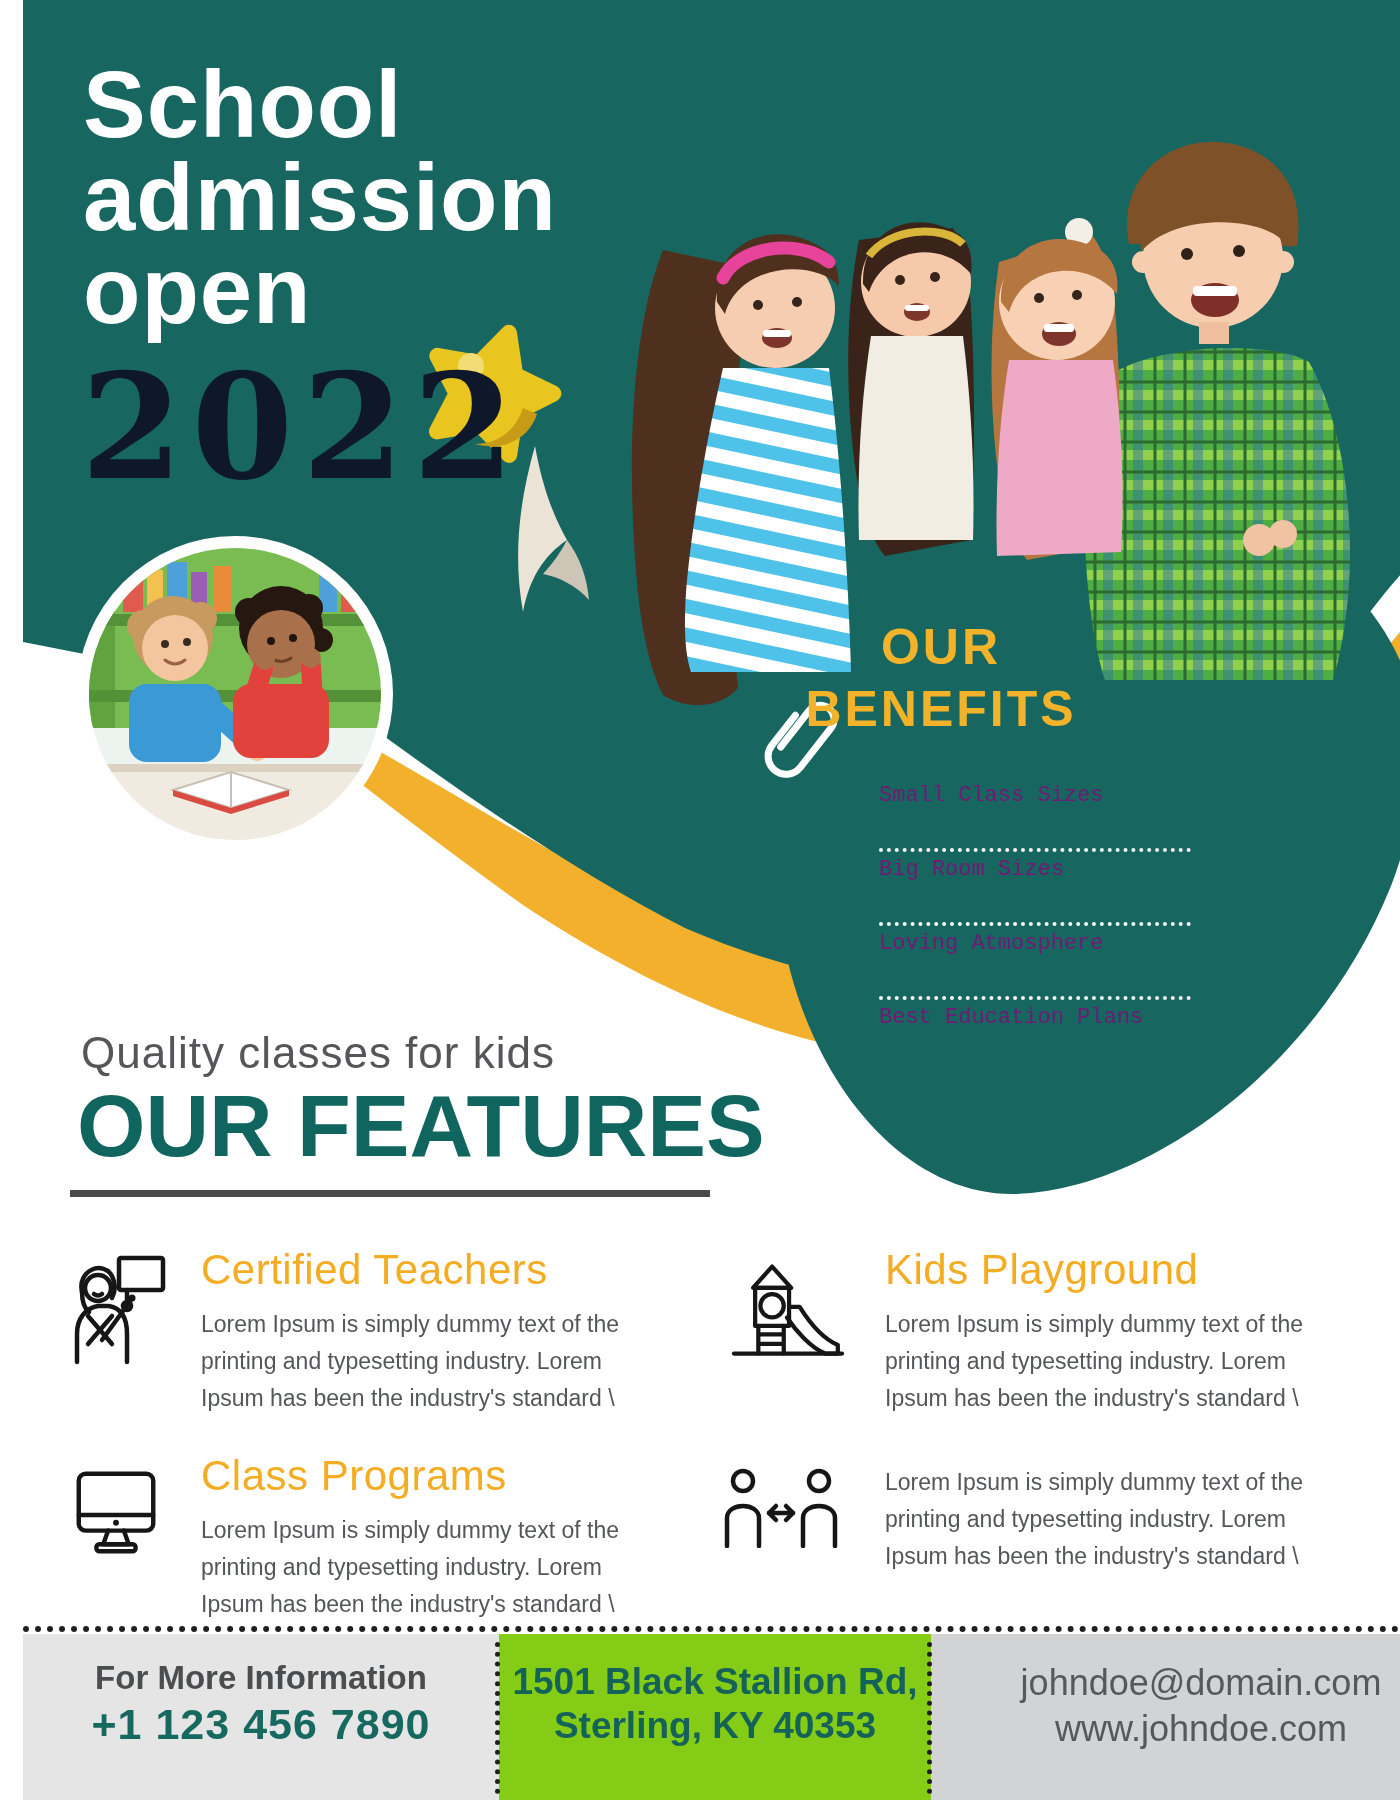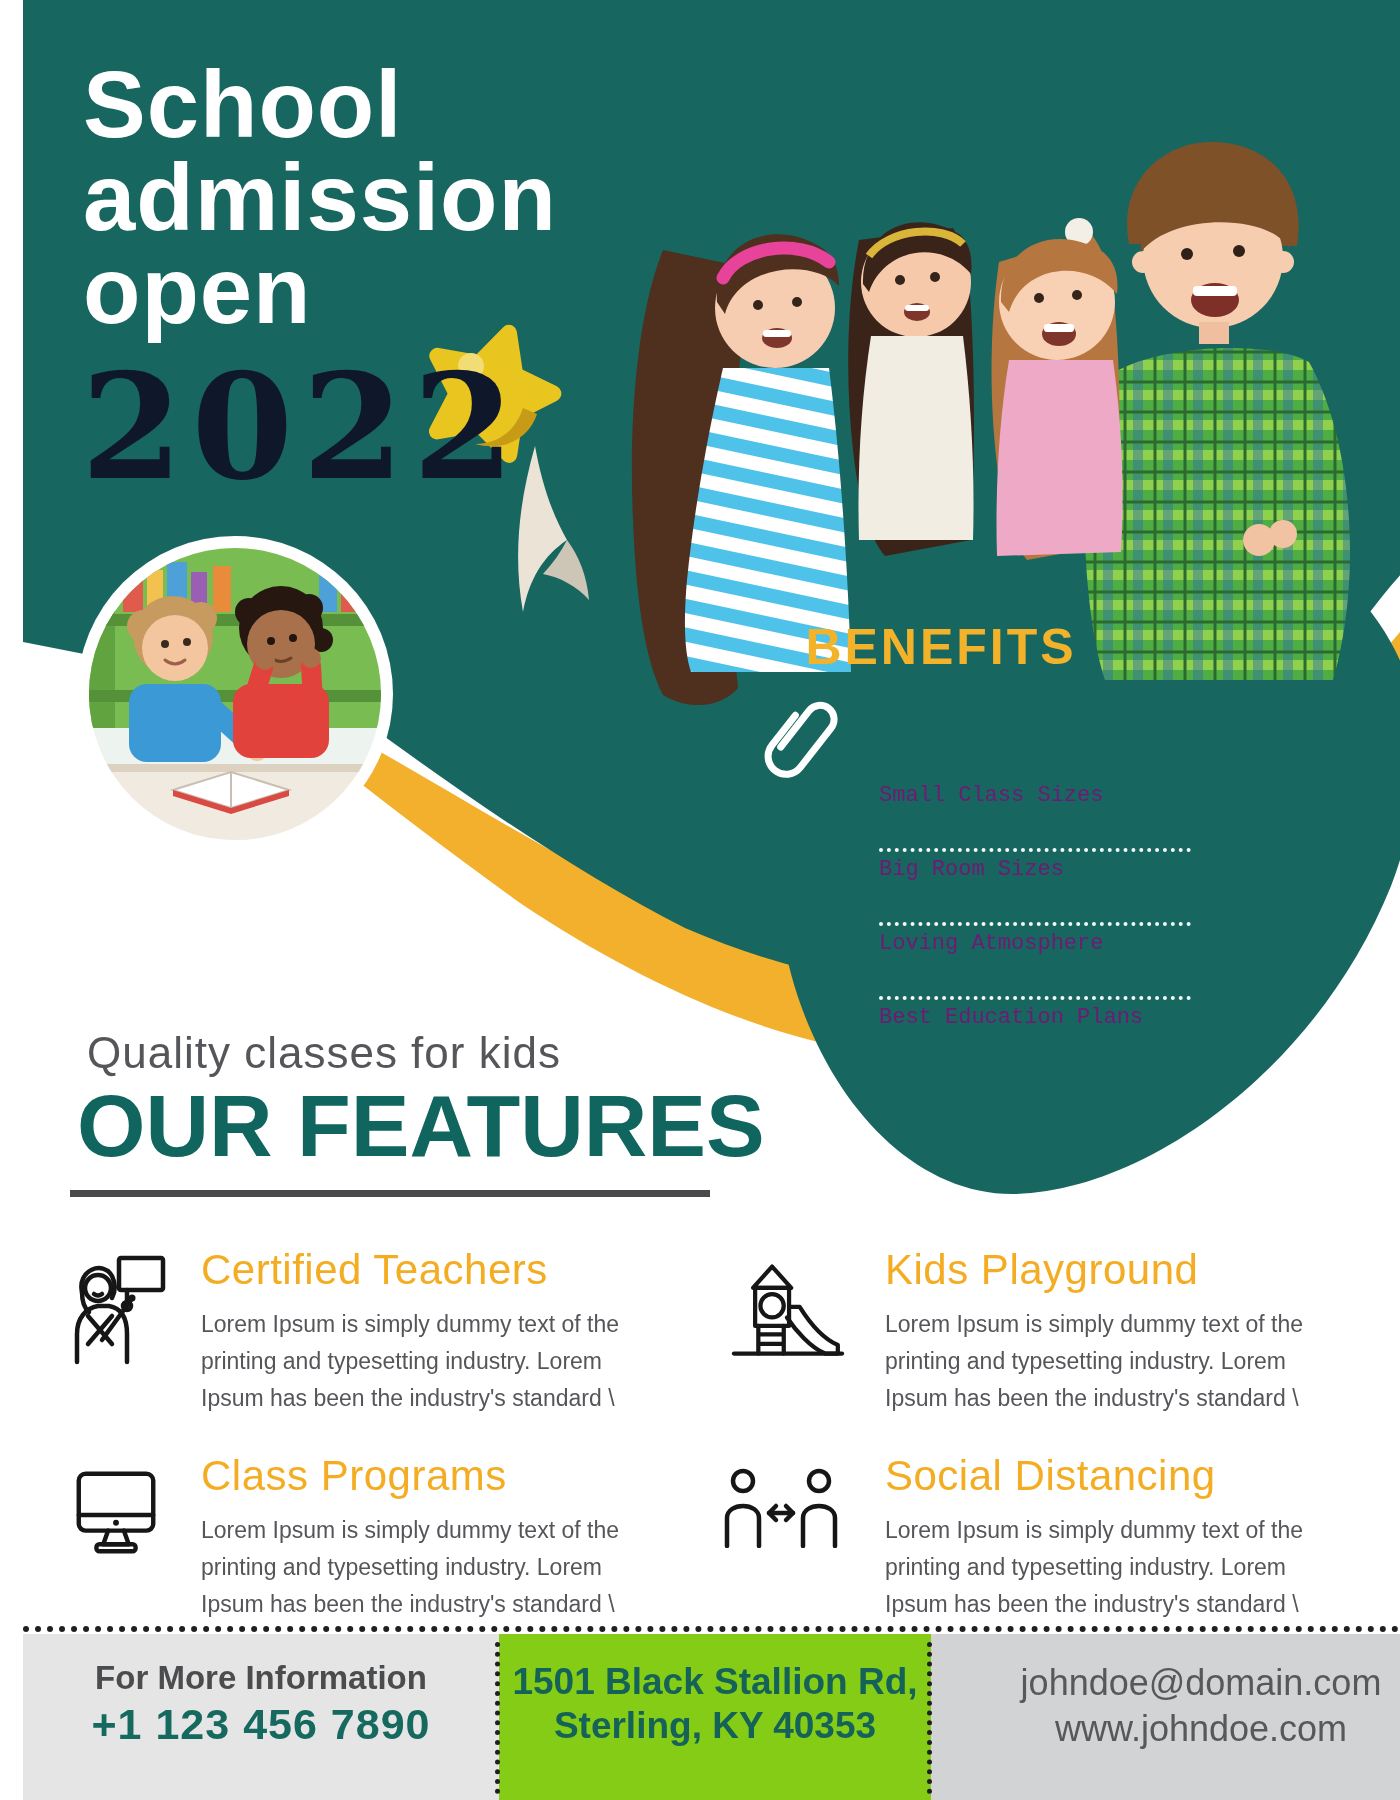--- a/index.html
+++ b/index.html
@@ -15,21 +15,21 @@
 
   
   .benefits-heading{position:absolute;left:756px;top:616px;width:324px;text-align:center;
                     color:#F2B22A;font-weight:700;font-size:50px;line-height:62px;letter-spacing:3px;}
   .benefits-list{position:absolute;left:856px;top:778px;width:312px;margin:0;padding:0;list-style:none;}
   .benefit{height:74px;box-sizing:border-box;padding-top:5px;color:#701a75;font-size:22px;
            white-space:nowrap;border-bottom:4px dotted rgba(255,255,255,.95);font-family:Liberation Mono, monospace;}
   .benefit:last-child{border-bottom:none;}
 
   
-  .tagline{position:absolute;left:64px;top:1028px;color:#55565A;font-size:44px;letter-spacing:1px;}
+  .tagline{position:absolute;left:58px;top:1028px;color:#55565A;font-size:44px;letter-spacing:1px;}
   .features-heading{position:absolute;left:54px;top:1078px;margin:0;color:#11655F;font-weight:700;
                     font-size:88px;letter-spacing:0px;line-height:96px;}
   .features-underline{position:absolute;left:47px;top:1190px;width:640px;height:7px;background:#4A4A4C;}
 
   .feature{position:absolute;display:flex;align-items:flex-start;}
   .feature .ficon{flex:0 0 auto;}
   .feature .ftext{flex:1 1 auto;}
   .f1{left:44px;top:1246px;width:580px;}
   .f2{left:706px;top:1246px;width:660px;}
   .f3{left:44px;top:1452px;width:580px;}
@@ -220,20 +220,21 @@
   </svg>
 
   <div class="hero-title">
     <div>School</div>
     <div>admission</div>
     <div>open</div>
   </div>
   <div class="year">2022</div>
 
   <div class="benefits-heading">
+    <div>OUR</div>
     <div>BENEFITS</div>
   </div>
   <ul class="benefits-list">
     <li class="benefit">Small Class Sizes</li>
     <li class="benefit">Big Room Sizes</li>
     <li class="benefit">Loving Atmosphere</li>
     <li class="benefit">Best Education Plans</li>
   </ul>
 
   <div class="tagline">Quality classes for kids</div>
@@ -300,21 +301,20 @@
       <svg width="120" height="80" viewBox="0 0 120 80" fill="none" stroke="#161616" stroke-width="4.5" stroke-linecap="round" stroke-linejoin="round">
         <circle cx="22" cy="13" r="10"></circle>
         <path d="M6,78 V50 C6,34 38,34 38,50 V78"></path>
         <circle cx="98" cy="13" r="10"></circle>
         <path d="M82,78 V50 C82,34 114,34 114,50 V78"></path>
         <path d="M48,45 H72"></path>
         <path d="M55,38 L48,45 L55,52 M65,38 L72,45 L65,52"></path>
       </svg>
     </span>
     <div class="ftext">
-      <div class="ftitle">Social Distancing</div>
       <div class="fbody">Lorem Ipsum is simply dummy text of the printing and typesetting industry. Lorem Ipsum has been the industry's standard \</div>
     </div>
   </div>
 
   <div class="footer-dotted-top"></div>
 
   <div class="fblock fb-left">
     <div class="fb-label">For More Information</div>
     <div class="fb-phone">+1 123 456 7890</div>
   </div>

